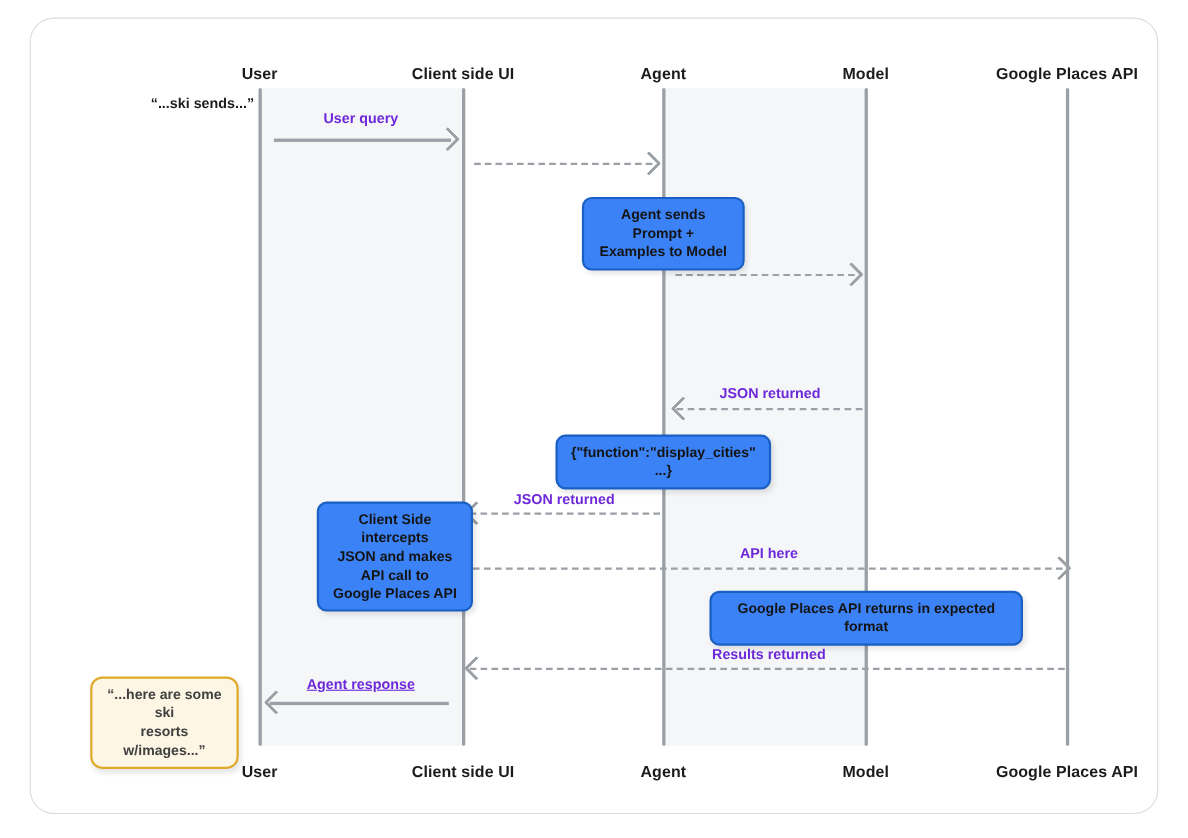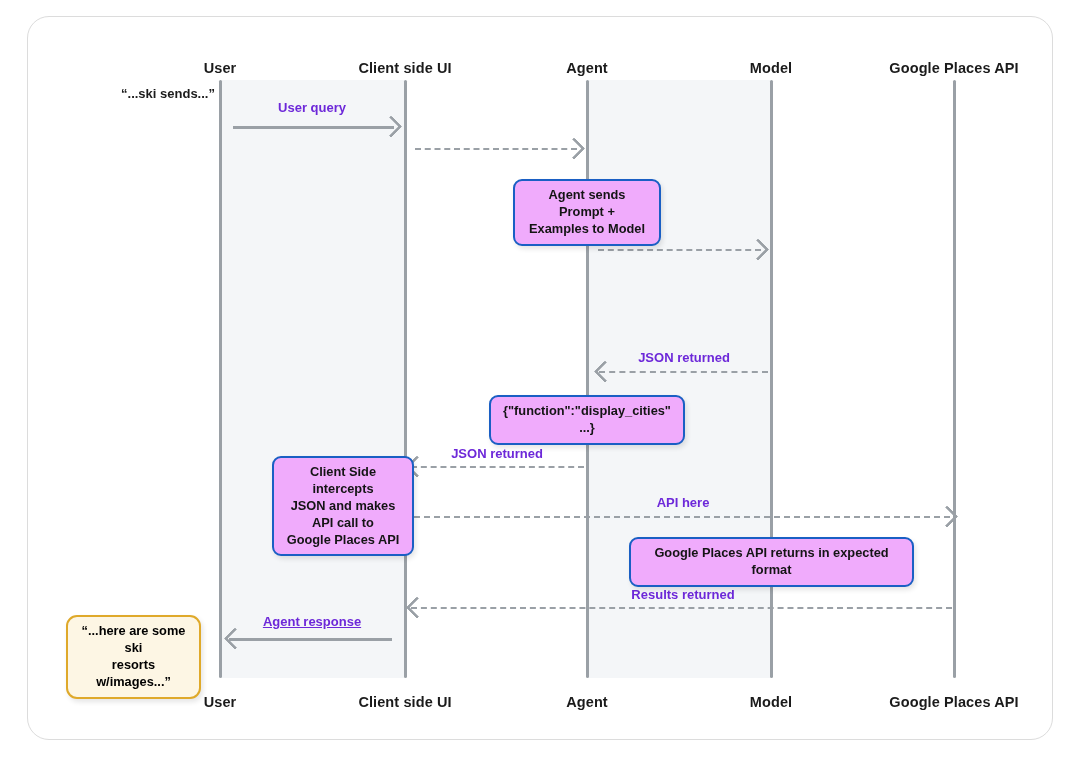--- a/index.html
+++ b/index.html
@@ -19,21 +19,21 @@
     top: 16px;
     width: 1026px;
     height: 724px;
     background: #ffffff;
     border: 1px solid #dcdcdc;
     border-radius: 22px;
     box-sizing: border-box;
   }
   #stage {
     position: absolute;
-    left: 0;
+    left: 16px;
     top: 0;
     width: 892px;
     height: 762px;
   }
   
   .band {
     position: absolute;
     background: #f4f6f8;
   }
   
@@ -91,29 +91,29 @@
     font-weight: 700;
     line-height: 1.32;
     text-align: center;
     display: flex;
     align-items: center;
     justify-content: center;
     padding: 6px 10px;
     white-space: pre-line;
   }
   .note.blue {
-    background: #f0abfc;
+    background: #3b82f6;
     border: 2px solid #1a5fc4;
     color: #141414;
     box-shadow: 2px 3px 5px rgba(0,0,0,.10);
   }
   .note.amber {
     background: #fdf6e4;
     border: 2.5px solid #dfa92a;
-    color: #000000;
+    color: #404040;
     border-radius: 11px;
     box-shadow: 2px 3px 5px rgba(0,0,0,.10);
   }
   
   .quote {
     position: absolute;
     font-size: 13px;
     font-weight: 700;
     color: #1b1b1b;
     white-space: nowrap;

